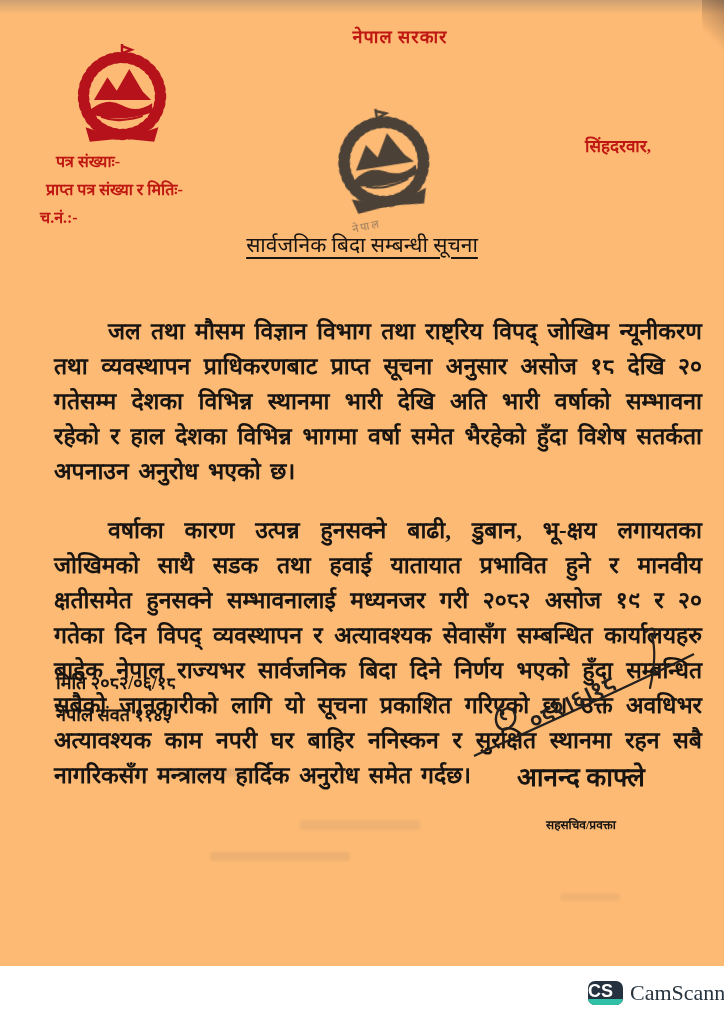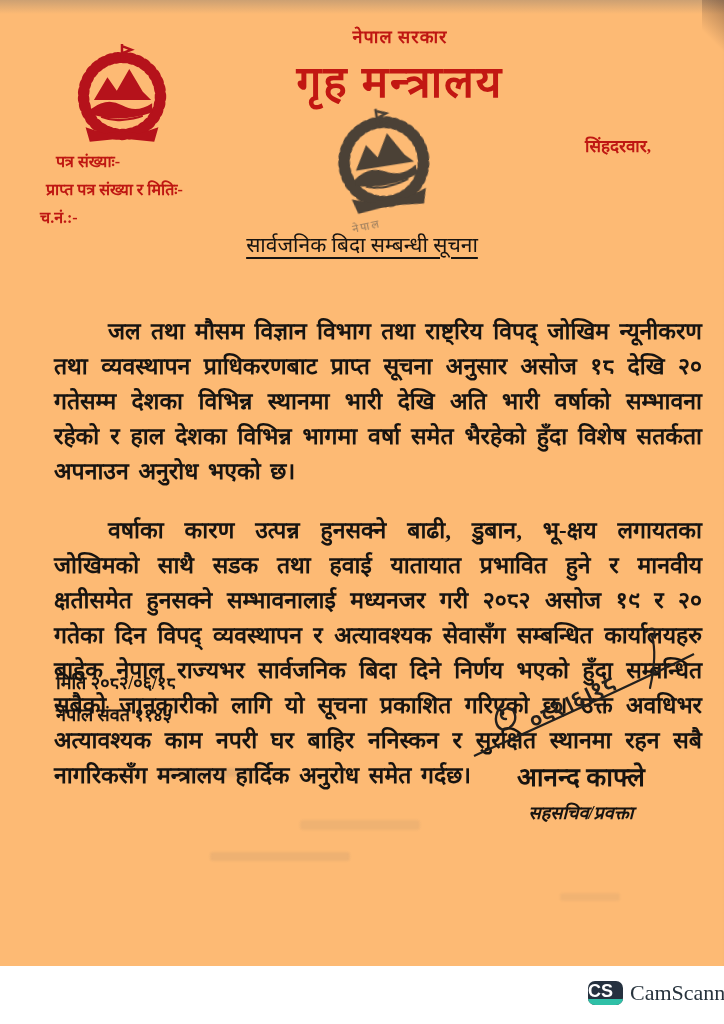--- a/index.html
+++ b/index.html
@@ -48,21 +48,21 @@
   .body-text{position:absolute;left:54px;top:314px;right:34px;
     font-size:23px;font-weight:600;line-height:35px;text-align:justify;word-spacing:4px;color:#171411;}
   .body-text p{margin:0 0 24px 0;text-indent:54px;}
 
   
   .date-block{position:absolute;left:56px;top:668px;font-size:18px;font-weight:700;
     line-height:1.75;color:#171411;}
   .sig-block{position:absolute;right:30px;top:618px;width:250px;text-align:center;}
   .sig-scrawl{width:250px;height:150px;color:#23201d;}
   .sig-name{font-size:26px;font-weight:700;color:#171411;margin-top:-14px;}
-  .sig-title{font-size:18px;font-weight:700;color:#171411;margin-top:6px;font-style:italic;}
+  .sig-title{font-size:12px;font-weight:700;color:#171411;margin-top:22px;}
 
   
   .cam{position:absolute;left:588px;top:980px;display:flex;align-items:center;gap:7px;}
   .cam-badge{position:relative;width:35px;height:24px;border-radius:7px;background:#25313f;
     display:flex;align-items:center;overflow:hidden;}
   .cam-badge span{color:#ffffff;font-family:"Liberation Sans","DejaVu Sans",sans-serif;
     font-weight:700;font-size:18px;margin-top:-3px;}
   .cam-badge::after{content:"";position:absolute;left:0;bottom:0;width:100%;height:6px;background:#2fc0a7;}
   .cam-label{font-family:"Liberation Serif","DejaVu Serif",serif;font-size:22px;color:#27333d;}
 </style>
@@ -90,21 +90,20 @@
         <path d="M15 84 L33 90 L50 88 L67 90 L85 84 L81 98 L50 95 L19 98 Z" fill="currentColor"></path>
       </g>
     </defs>
   </svg>
 
   <svg class="emblem" viewBox="0 0 100 110">
     <use href="#emblem-def"></use>
   </svg>
 
   <div class="gov-line">नेपाल सरकार</div>
-  <div class="ministry-line">गृह मन्त्रालय</div>
 
   <svg class="stamp" viewBox="0 0 100 110">
     <use href="#emblem-def"></use>
   </svg>
   <div class="stamp-caption">नेपाल</div>
 
   <div class="address">
     <div>सिंहदरवार,</div>
   </div>
 

